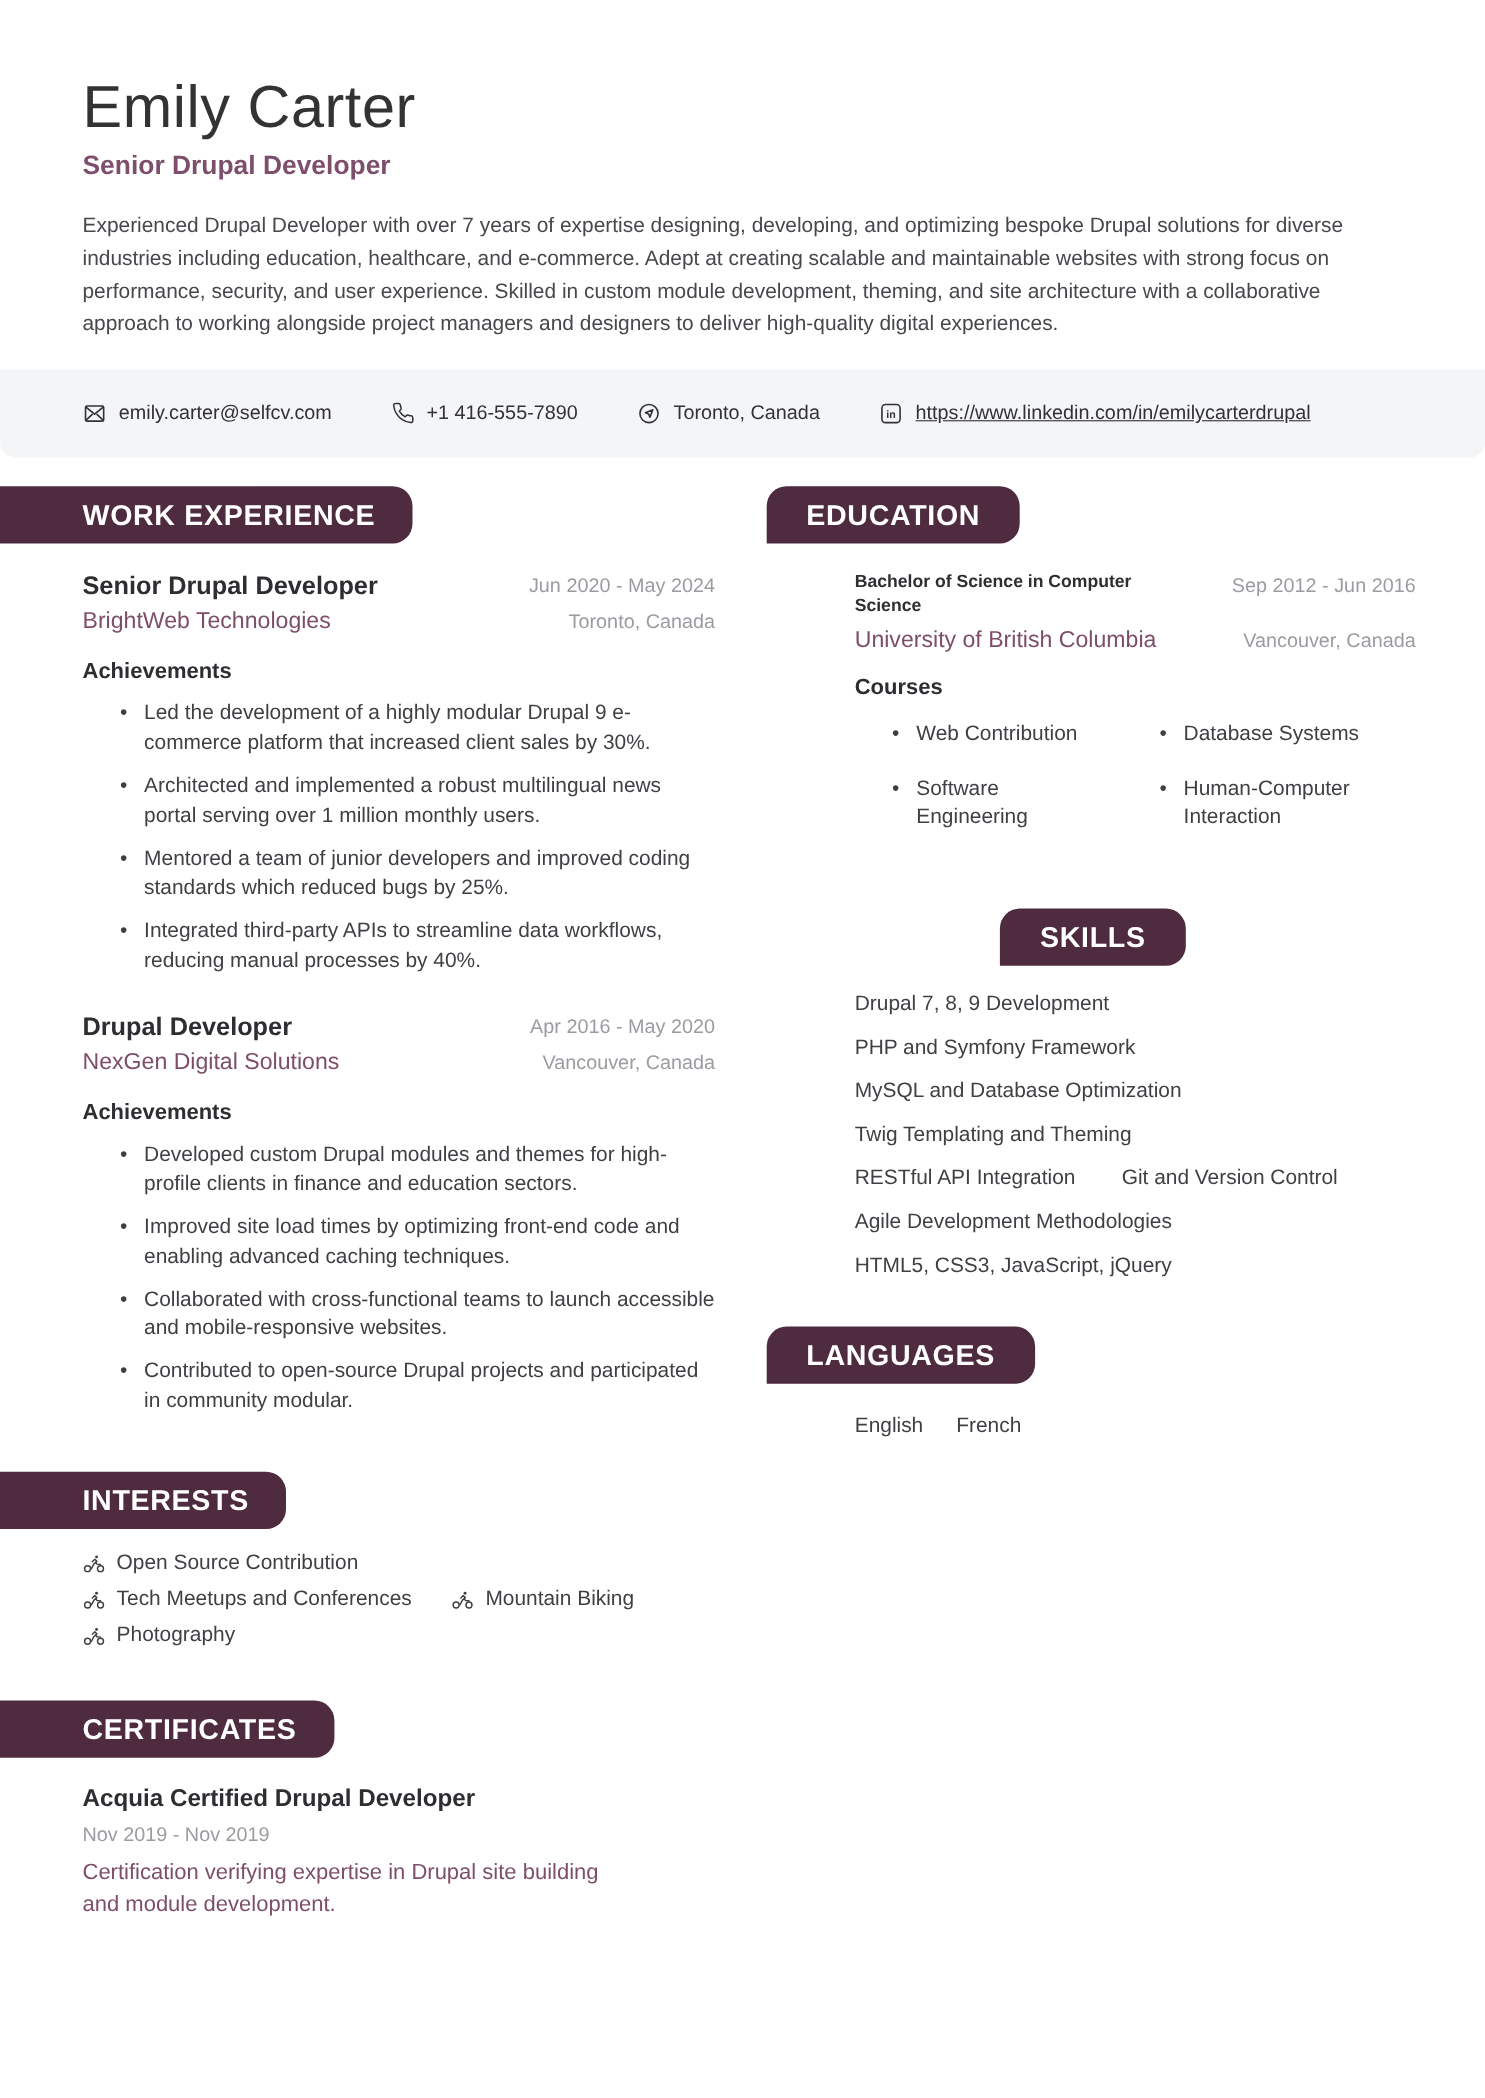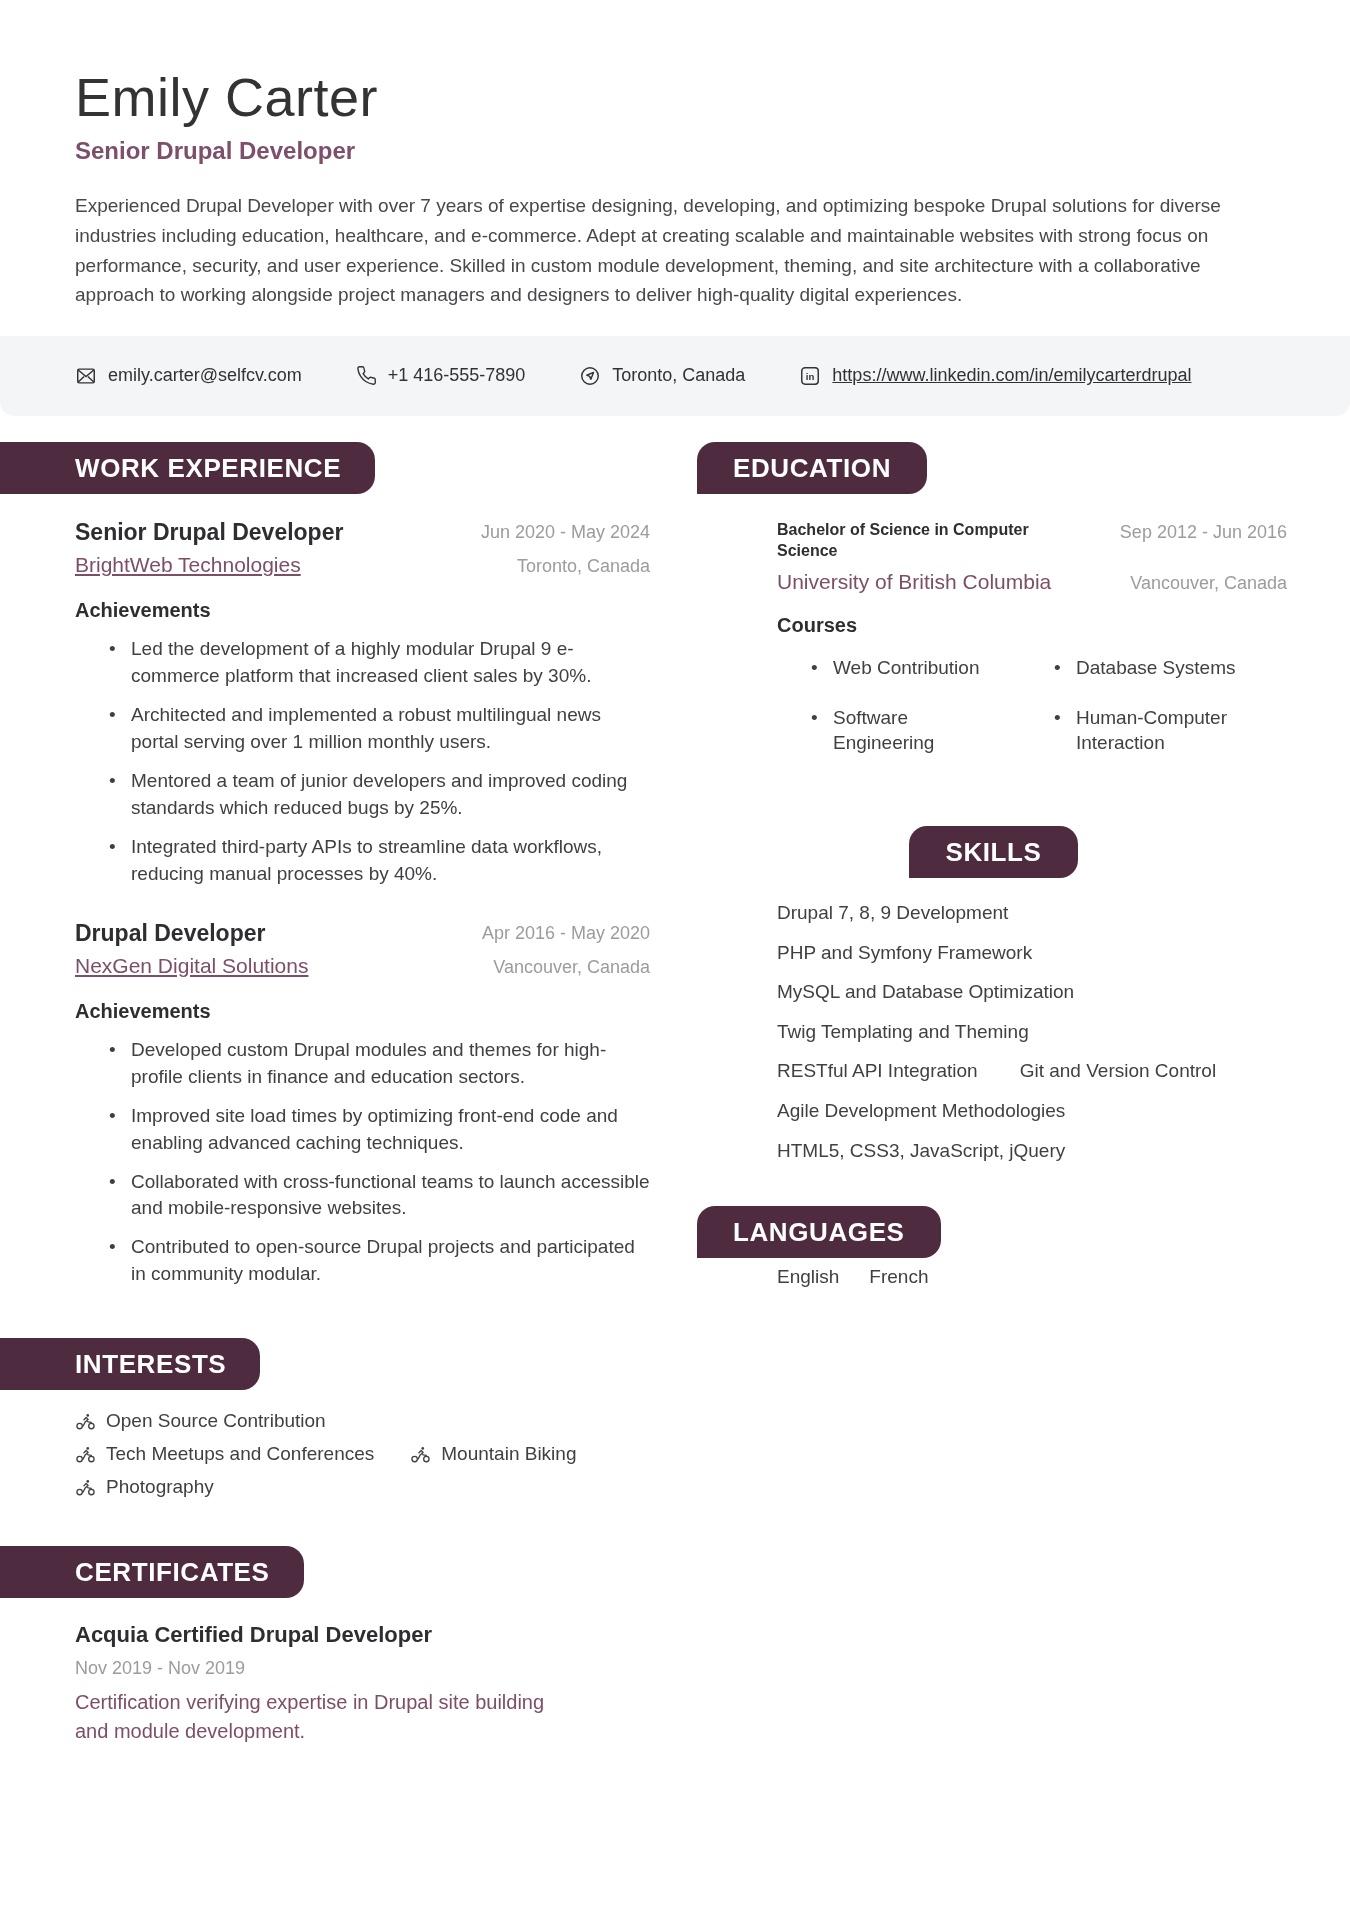--- a/index.html
+++ b/index.html
@@ -32,21 +32,21 @@
 
   .lcontent{margin-left:75px;width:575px;}
   .rcontent{margin-left:80px;width:510px;}
 
   
   .job{margin-top:25px;}
   .row-split{display:flex;justify-content:space-between;align-items:flex-start;}
   .job-role{font-size:23px;font-weight:bold;color:#2e2e32;}
   .dates{font-size:18px;color:#9b9ba1;text-align:right;padding-top:3px;}
   .sub-row{display:flex;justify-content:space-between;align-items:baseline;margin-top:7px;}
-  .company{font-size:21px;color:#7d4e68;text-decoration:underline;}
+  .company{font-size:21px;color:#7d4e68;}
   .gray-loc{font-size:18px;color:#9b9ba1;}
   .ach-label{margin-top:22px;font-size:20px;font-weight:bold;color:#2e2e32;}
   ul.bullets{list-style:none;margin:14px 0 0 0;padding:0 0 0 34px;}
   ul.bullets li{position:relative;padding-left:22px;font-size:19px;line-height:1.42;color:#3f3f44;margin-bottom:12px;}
   ul.bullets li::before{content:"•";position:absolute;left:0;top:0;color:#3f3f44;}
 
   
   .edu{margin-top:25px;}
   .degree{font-size:16px;font-weight:bold;color:#2e2e32;width:310px;line-height:1.35;}
   .edu-sub{display:flex;justify-content:space-between;align-items:baseline;margin-top:8px;}
@@ -57,21 +57,21 @@
   .course{position:relative;padding-left:22px;font-size:19px;line-height:1.35;color:#3f3f44;}
   .course::before{content:"•";position:absolute;left:0;top:0;}
 
   
   .skills-section{margin-top:70px;text-align:center;}
   .skill-line{margin-top:13px;font-size:19px;color:#3f3f44;line-height:1.4;display:flex;gap:42px;}
   .skill-line.first{margin-top:22px;}
 
   
   .lang-section{margin-top:42px;}
-  .lang-row{display:flex;gap:30px;margin-top:8px;font-size:19px;color:#3f3f44;}
+  .lang-row{display:flex;gap:30px;margin-top:28px;font-size:19px;color:#3f3f44;}
 
   
   .interests-section{margin-top:50px;}
   .int-rows{margin-top:20px;}
   .int-row{display:flex;gap:36px;margin-top:11px;}
   .int-item{display:flex;align-items:center;gap:10px;font-size:19px;color:#3f3f44;}
   .int-item svg{display:block;}
 
   
   .cert-section{margin-top:48px;}

